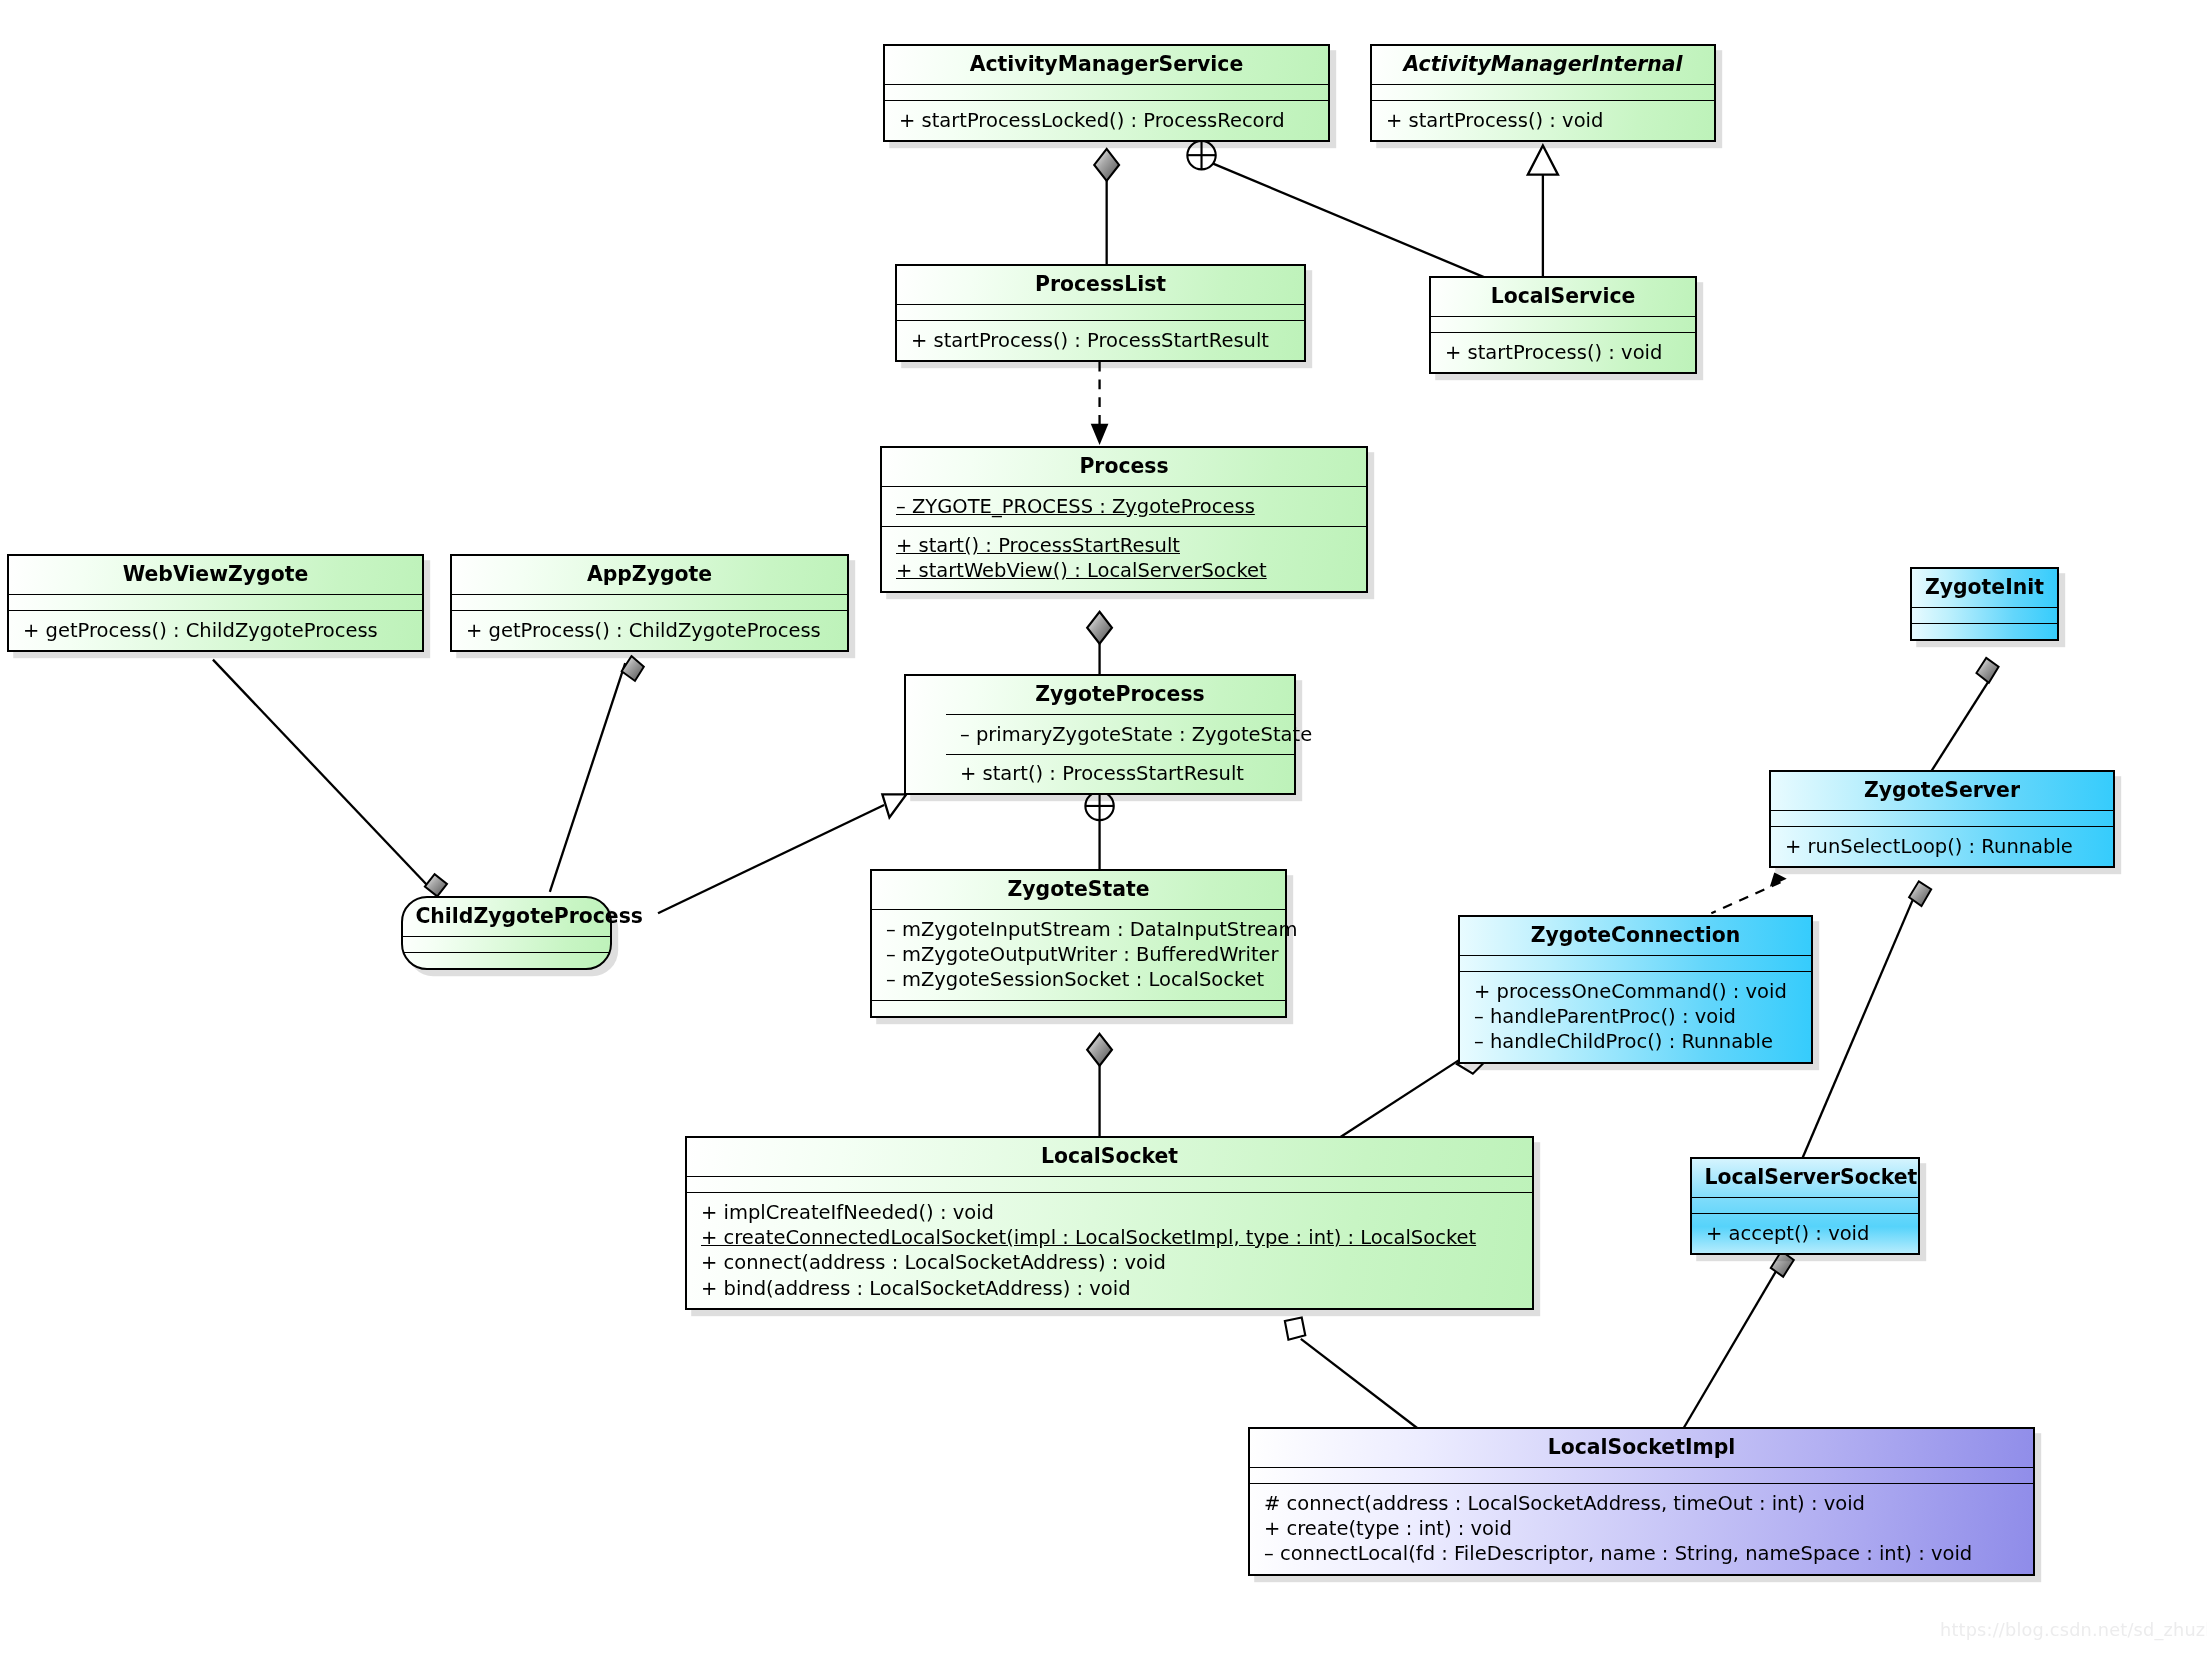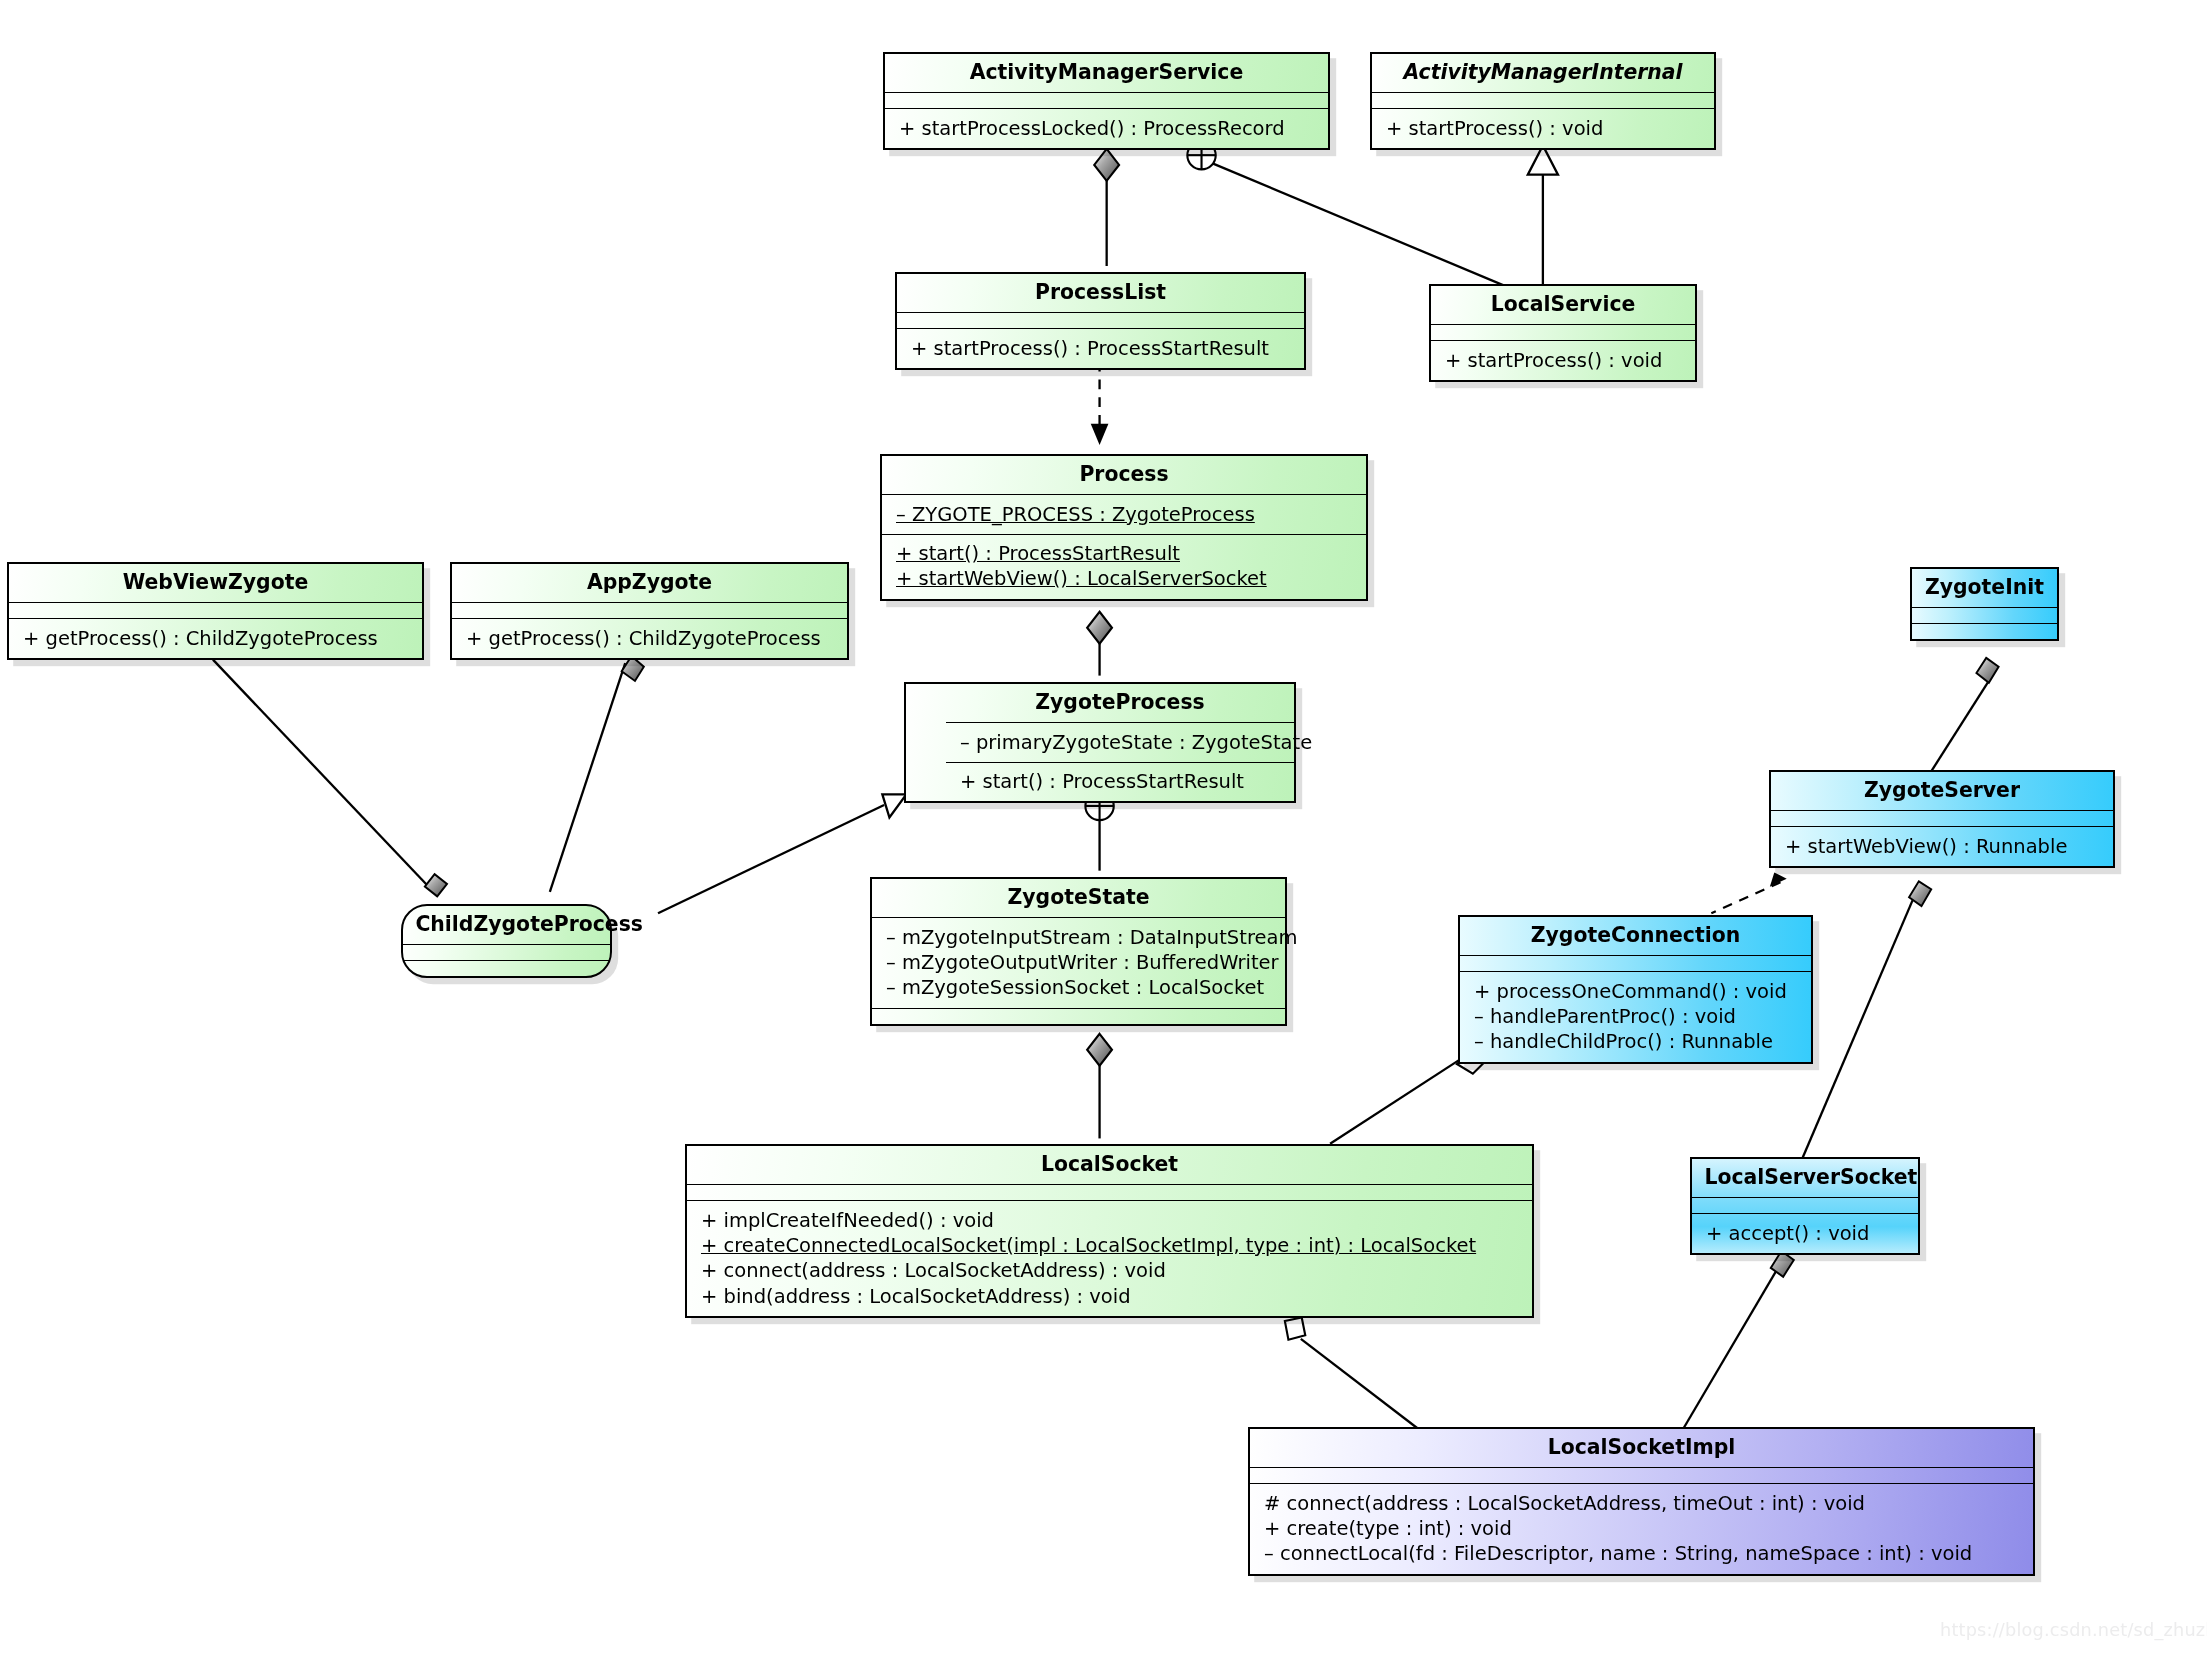--- a/index.html
+++ b/index.html
@@ -50,21 +50,21 @@
   }
   .sec-attrs.empty, .sec-ops.empty {
     padding-top: 0;
     padding-bottom: 0;
     height: 16px;
   }
   .member { white-space: nowrap; }
   .member.static { text-decoration: underline; }
 
   
-  .pal-green  { background: linear-gradient(100deg, #ffffff 0%, #f4fff4 18%, #c8f5c4 78%, #bdf2b9 100%); margin-top: 8px; }
+  .pal-green  { background: linear-gradient(100deg, #ffffff 0%, #f4fff4 18%, #c8f5c4 78%, #bdf2b9 100%); }
   .pal-blue   { background: linear-gradient(90deg, #e8fbff 0%, #bdf0fd 25%, #63d6fb 70%, #36ccfc 100%); }
   .pal-blue-v { background: linear-gradient(180deg, #d5f4fe 0%, #7adbfb 45%, #56d3fb 72%, #b5ecfd 100%); }
   .pal-purple { background: linear-gradient(95deg, #ffffff 0%, #ececff 22%, #b3b0f2 72%, #8f8ce9 100%); }
 
   .watermark {
     position: absolute;
     font-size: 17.7px;
     color: #ececed;
     letter-spacing: 0.2px;
     white-space: nowrap;
@@ -235,21 +235,21 @@
           <div class="member">– primaryZygoteState : ZygoteState</div>
         </div>
         <div class="sec sec-ops">
           <div class="member">+ start() : ProcessStartResult</div>
         </div>
       </div>
       <div class="uml-class pal-blue" style="left: 1769px; top: 770px; width: 346px;">
         <div class="sec sec-name">ZygoteServer</div>
         <div class="sec sec-attrs empty"></div>
         <div class="sec sec-ops">
-          <div class="member">+ startWebView() : Runnable</div>
+          <div class="member">+ runSelectLoop() : Runnable</div>
         </div>
       </div>
       <div class="uml-class pal-green" style="left: 401px; top: 896px; width: 211px; border-radius: 26px;">
         <div class="sec sec-name">ChildZygoteProcess</div>
         <div class="sec sec-attrs empty"></div>
         <div class="sec sec-ops empty"></div>
       </div>
       <div class="uml-class pal-green" style="left: 870px; top: 869px; width: 417px;">
         <div class="sec sec-name">ZygoteState</div>
         <div class="sec sec-attrs">

